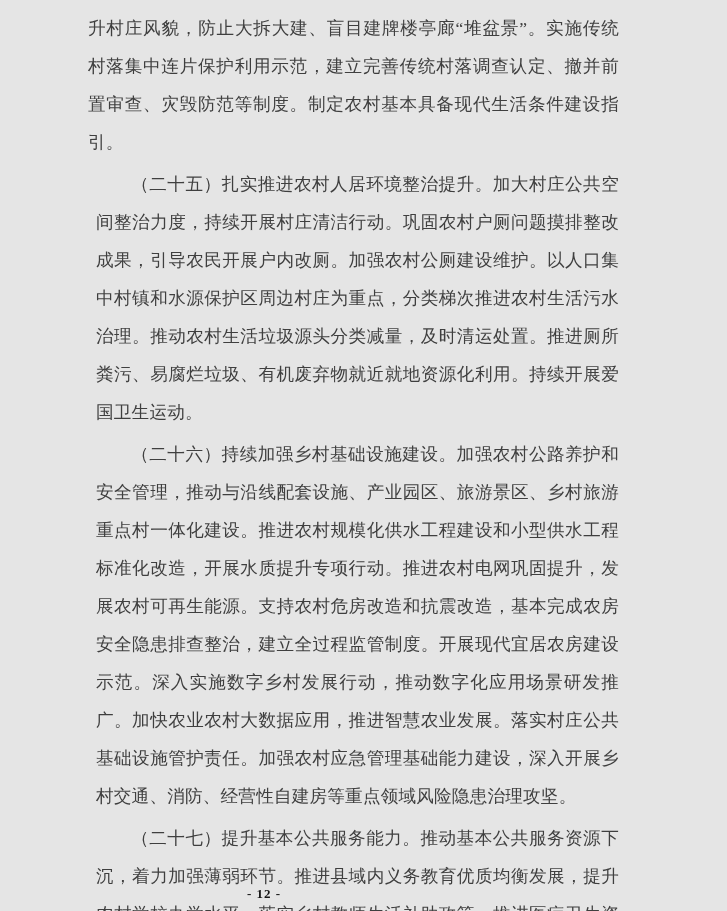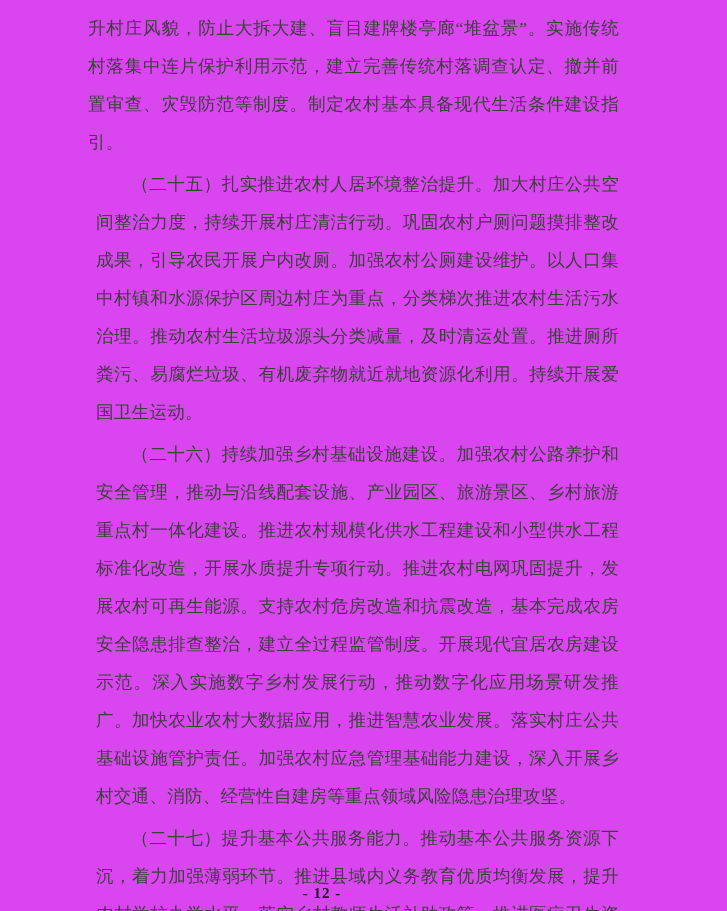--- a/index.html
+++ b/index.html
@@ -10,21 +10,21 @@
     width: 727px;
     height: 911px;
     background: #ffffff;
     position: relative;
     overflow: hidden;
     font-family: "Liberation Serif", "DejaVu Serif", serif;
   }
   .page {
     position: absolute;
     inset: 0;
-    background: #d946ef;
+    background: #e5e5e5;
   }
   .text-block {
     position: absolute;
     left: 88px;
     top: 9px;
     width: 531px;
   }
   .para {
     margin: 0;
     padding: 0;
@@ -40,22 +40,22 @@
   }
   .para.indent {
     text-indent: 2em;
     margin-left: 8px;
   }
   .page-number {
     position: absolute;
     left: 247px;
     width: 150px;
     bottom: 9px;
-    text-align: center;
-    font-size: 15px;
+    text-align: left;
+    font-size: 13px;
     font-weight: 700;
     color: #161616;
     letter-spacing: 1px;
     font-family: "Liberation Serif", "DejaVu Serif", serif;
   }
 </style>
 </head>
 <body>
 
 <div class="page">

